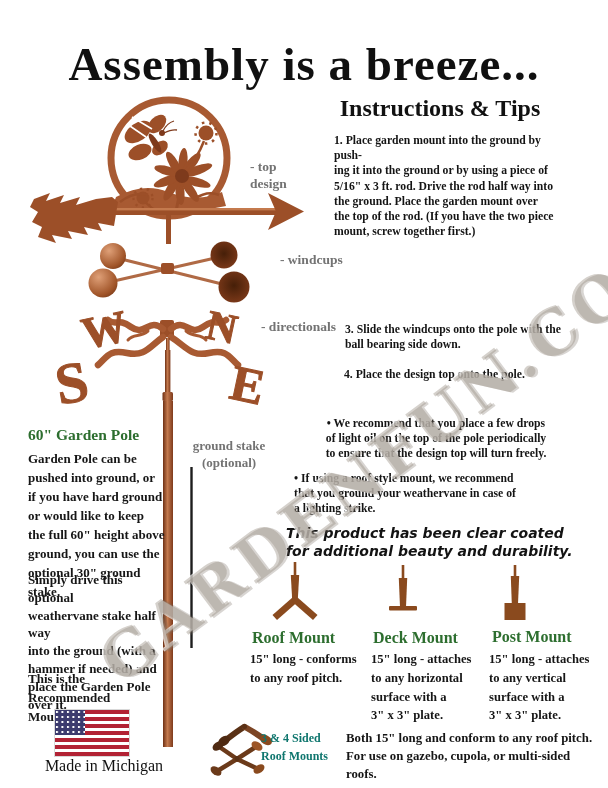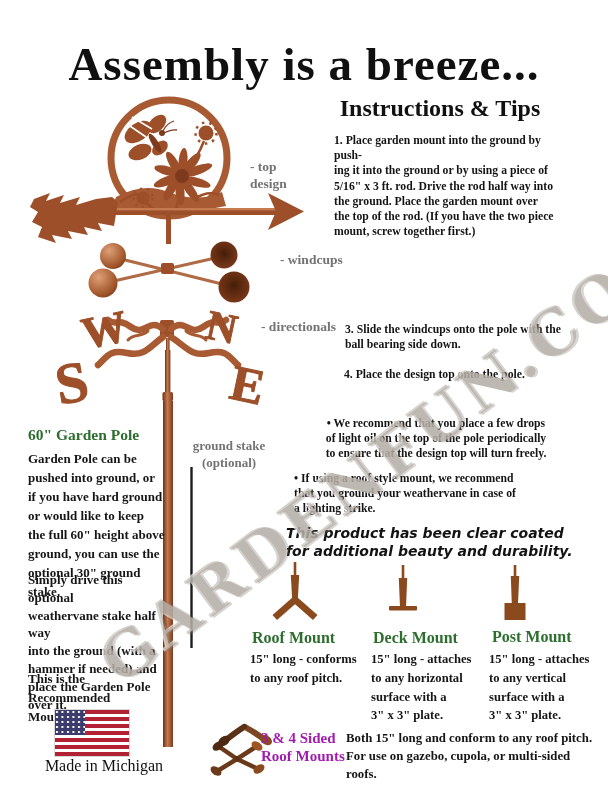--- a/index.html
+++ b/index.html
@@ -59,22 +59,22 @@
   
   .mount-name{position:absolute;font-size:16px;font-weight:700;color:#2d6e2f;margin-top:7px;}
   .mn0{left:252px;top:622px;}
   .mn1{left:373px;top:622px;text-align:center;}
   .mn2{left:492px;top:621px;}
   .mount-desc{position:absolute;font-size:12.6px;font-weight:600;line-height:18.8px;color:#161616;}
   .md0{left:250px;top:650px;width:110px;}
   .md1{left:371px;top:650px;width:104px;}
   .md2{left:489px;top:650px;width:104px;}
 
-  .mm-name{position:absolute;left:261px;top:729px;font-size:15px;font-weight:700;
-    color:#a21caf;line-height:18px;}
+  .mm-name{position:absolute;left:261px;top:729px;font-size:12px;font-weight:700;
+    color:#0f766e;line-height:18px;}
   .mm-desc{position:absolute;left:346px;top:729px;width:250px;font-size:12.8px;
     font-weight:600;line-height:18px;color:#151515;}
 
   
   .watermark{
     position:absolute;left:85px;top:640px;width:760px;
     transform:rotate(-37deg);transform-origin:0 0;
     font-family:"DejaVu Serif",serif;font-weight:700;font-size:62px;letter-spacing:5px;
     color:rgba(151,141,128,0.40);
     text-shadow:2px 2px 0 rgba(115,104,92,0.28),-1px -1px 0 rgba(255,255,255,0.7);

